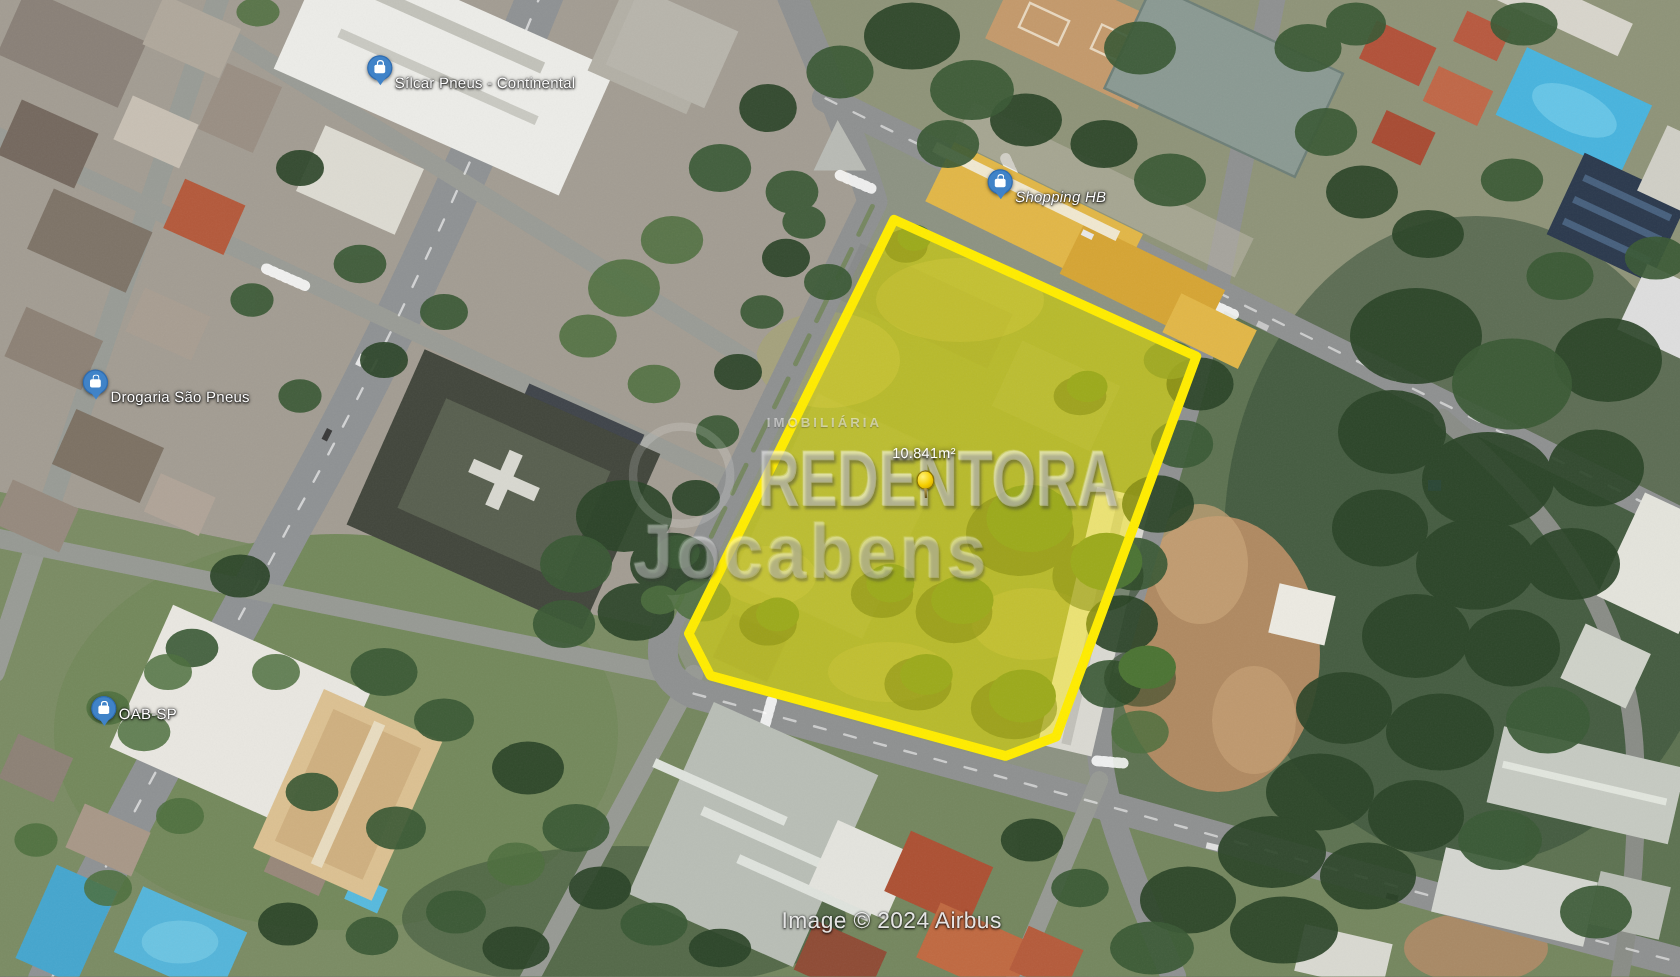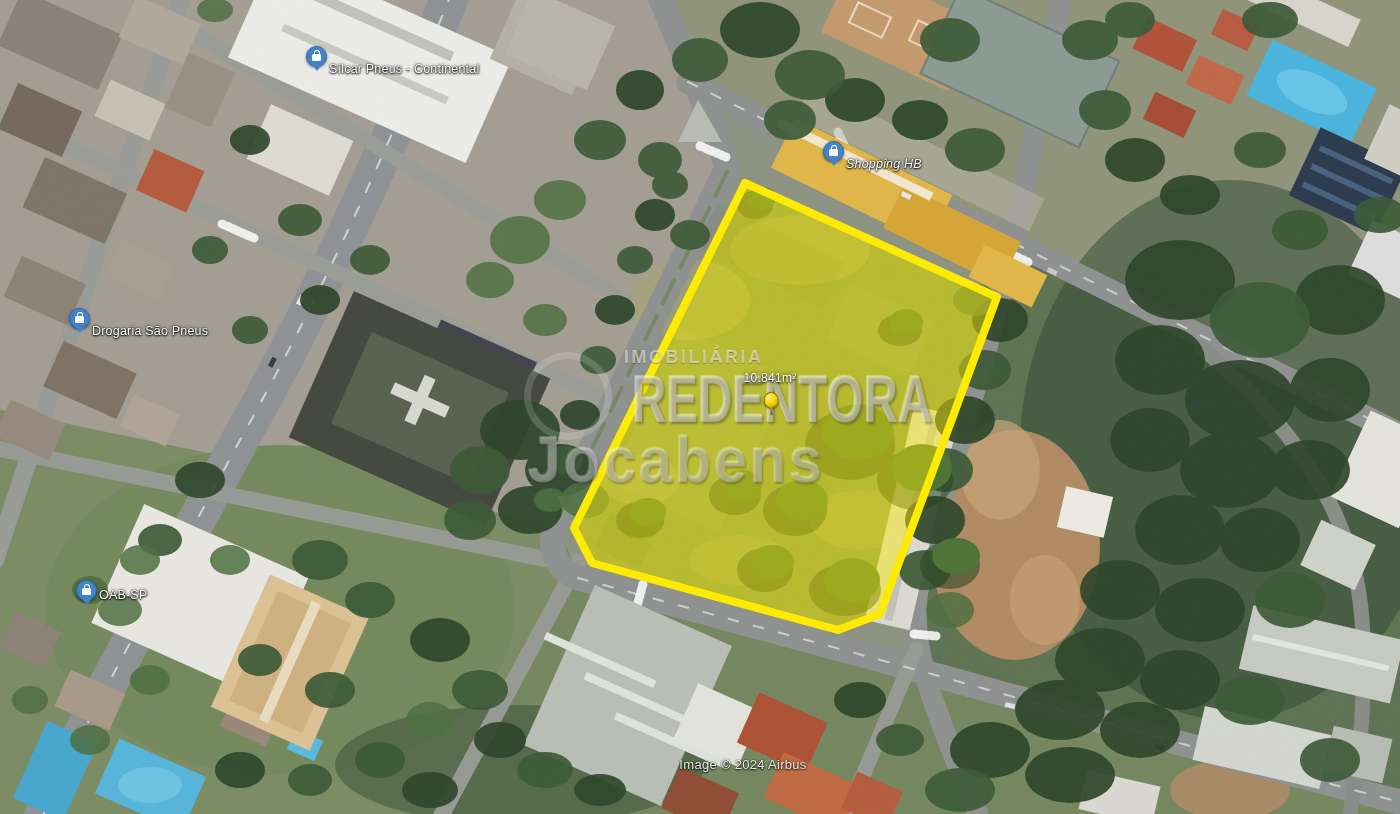--- a/index.html
+++ b/index.html
@@ -44,40 +44,40 @@
     box-shadow:0 1px 2px rgba(0,0,0,.5);
   }
   .pushpin .stem{width:2px;height:8px;background:linear-gradient(#bfa14a,#5f501c);margin:-1px auto 0;}
 
   
   .wm-logo{
     position:absolute;left:524px;top:352px;width:74px;height:74px;border-radius:50%;
     border:7px solid rgba(255,255,255,.16);
   }
   .wm-small{
-    position:absolute;left:624px;top:348px;font-size:18px;font-weight:700;letter-spacing:2.5px;
+    position:absolute;left:639px;top:348px;font-size:11px;font-weight:700;letter-spacing:2.5px;
     color:rgba(255,255,255,.52);text-shadow:0 1px 1px rgba(60,60,60,.4);line-height:1;
   }
   .wm-large{
     position:absolute;left:632px;top:366px;font-size:66px;font-weight:800;line-height:1;
     color:rgba(255,255,255,.32);transform:scaleX(.72);transform-origin:left top;
     text-shadow:2px 2px 3px rgba(55,55,55,.45), -1px -1px 1px rgba(255,255,255,.35);
     letter-spacing:0;white-space:nowrap;
   }
   .wm-script{
     position:absolute;left:528px;top:428px;font-size:64px;font-weight:700;line-height:1;
     letter-spacing:3px;color:rgba(255,255,255,.24);transform:scaleX(.93);transform-origin:left top;
     text-shadow:1px 2px 2px rgba(55,55,55,.35), -1px -1px 1px rgba(255,255,255,.25);
     white-space:nowrap;
   }
 
   
   .attribution{
     position:absolute;left:743px;top:757px;transform:translateX(-50%);
-    color:rgba(255,255,255,.88);font-size:13px;letter-spacing:.3px;white-space:nowrap;
+    color:rgba(255,255,255,.88);font-size:19px;letter-spacing:.3px;white-space:nowrap;
     text-shadow:0 1px 2px rgba(0,0,0,.9),0 0 2px rgba(0,0,0,.7);
   }
 </style>
 </head>
 <body>
 
 <div class="stage">
 
 <svg width="1400" height="814" viewBox="0 0 1400 814">
   <defs>

